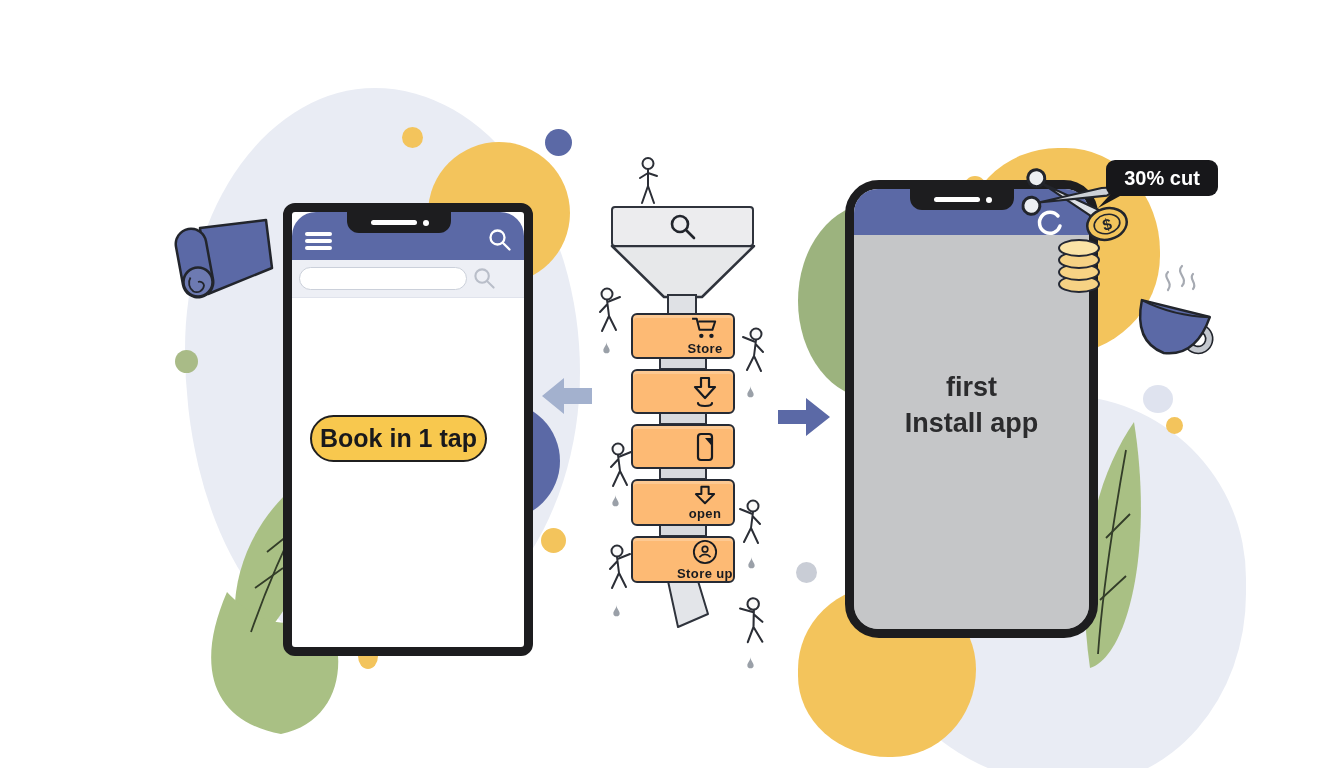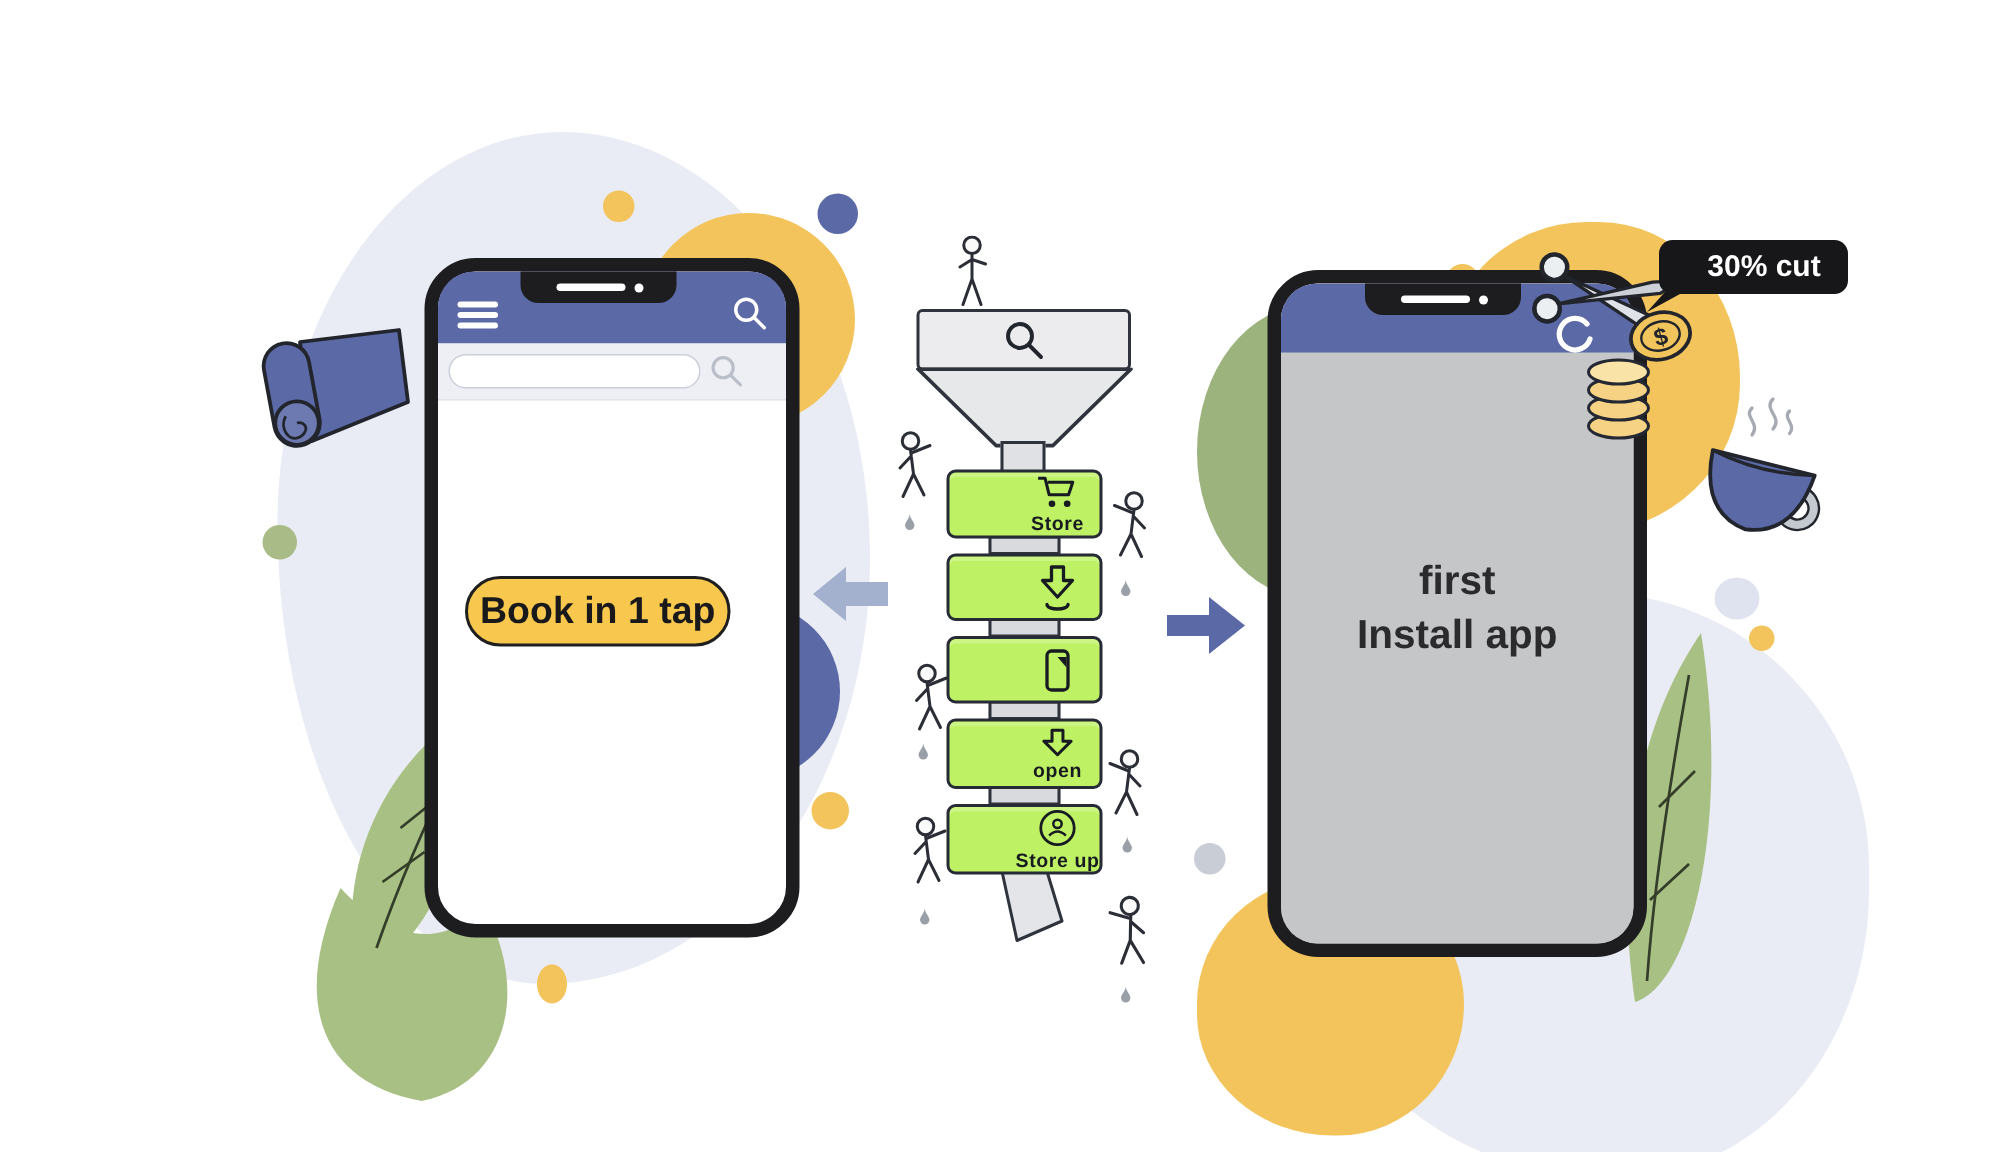--- a/index.html
+++ b/index.html
@@ -25,21 +25,21 @@
     border-radius:50% 48% 52% 50% / 49% 51% 49% 51%;}
   .dot-yellow-rt{left:964px;top:176px;width:22px;height:22px;background:#f3c45c;}
   .dot-gray-right{left:796px;top:562px;width:21px;height:21px;background:#c9cdd6;}
   .dot-lavender-right{left:1143px;top:385px;width:30px;height:28px;background:#dfe3ef;}
   .dot-yellow-right{left:1166px;top:417px;width:17px;height:17px;background:#f3c45c;}
   .blob-yellow-bottom{left:798px;top:585px;width:178px;height:172px;background:#f3c45c;
     border-radius:50% 50% 48% 52% / 50% 50% 52% 48%;}
 
   
   .phone{background:#fff;border:9px solid #1d1d1f;border-radius:34px;}
-  .phone-left{left:283px;top:172px;width:232px;height:435px;}
+  .phone-left{left:283px;top:203px;width:232px;height:435px;border-radius:12px;}
   .phone-right{left:845px;top:180px;width:235px;height:440px;background:#c5c6c8;}
   .screen{position:absolute;inset:0;border-radius:24px;overflow:hidden;}
   .hdr{position:absolute;left:0;top:0;width:100%;background:#5b69a6;}
   .hdr-left{height:48px;}
   .hdr-right{height:46px;}
   .notch{position:absolute;top:0;width:104px;height:21px;background:#1d1d1f;border-radius:0 0 12px 12px;}
   .notch-l{left:55px;} .notch-r{left:56px;}
   .speaker{position:absolute;left:24px;top:8px;width:46px;height:5px;background:#fff;border-radius:3px;}
   .camdot{position:absolute;left:76px;top:8px;width:6px;height:6px;background:#fff;border-radius:50%;}
   .hamburger{position:absolute;left:13px;top:20px;width:27px;height:16px;cursor:pointer;}
@@ -49,35 +49,35 @@
   .search-pill{position:absolute;left:7px;top:7px;width:168px;height:23px;background:#fff;
     border:1.5px solid #cbd0da;border-radius:12px;outline:none;padding:0 10px;font-size:12px;box-sizing:border-box;}
   .strip-search-icon{position:absolute;left:181px;top:7px;width:23px;height:23px;}
   .cta-btn{position:absolute;left:18px;top:203px;width:177px;height:47px;background:#f8c84e;
     border:2.5px solid #1f1f1f;border-radius:24px;display:flex;align-items:center;justify-content:center;
     font-size:25px;font-weight:700;color:#19191c;cursor:pointer;box-sizing:border-box;}
   .install-msg{position:absolute;left:0;top:180px;width:100%;text-align:center;
     font-size:27px;line-height:36px;font-weight:700;color:#2b2b2d;}
 
   
-  .fbox{position:absolute;left:631px;width:104px;background:#bef264;border:2.5px solid #262b35;
+  .fbox{position:absolute;left:631px;width:104px;background:#fdba74;border:2.5px solid #262b35;
     border-radius:6px;box-sizing:border-box;box-shadow:inset 0 3px 0 rgba(255,255,255,.22);
     display:flex;flex-direction:column;align-items:center;justify-content:center;padding-left:44px;}
   .fbox .lbl{font-size:13px;font-weight:600;color:#171a20;letter-spacing:.4px;margin-top:1px;}
   .fconn{position:absolute;left:659px;width:48px;height:13px;background:#d8dade;border:2px solid #2f333c;box-sizing:border-box;}
   .ftopbox{position:absolute;left:611px;top:206px;width:143px;height:41px;background:#ececee;
     border:2.5px solid #2f333c;border-radius:4px;box-sizing:border-box;display:flex;align-items:center;justify-content:center;}
   .fneck{position:absolute;left:667px;top:294px;width:30px;height:22px;background:#dfe1e5;border:2px solid #2f333c;box-sizing:border-box;}
 
   
   .arrow{position:absolute;}
 
   
   .bubble{position:absolute;left:1106px;top:160px;width:112px;height:36px;background:#17171a;border-radius:9px;
-    display:flex;align-items:center;justify-content:center;color:#fff;font-size:20px;font-weight:700;padding-left:14px;}
+    display:flex;align-items:center;justify-content:center;color:#fff;font-size:20px;font-weight:700;}
   .bubble-tail{position:absolute;left:1096px;top:186px;}
 </style>
 </head>
 <body>
 
 <div class="canvas">
 
   <div class="abs blob-lavender-left"></div>
   <div class="abs dot circle-yellow-left"></div>
   <div class="abs dot dot-yellow-small-top"></div>

